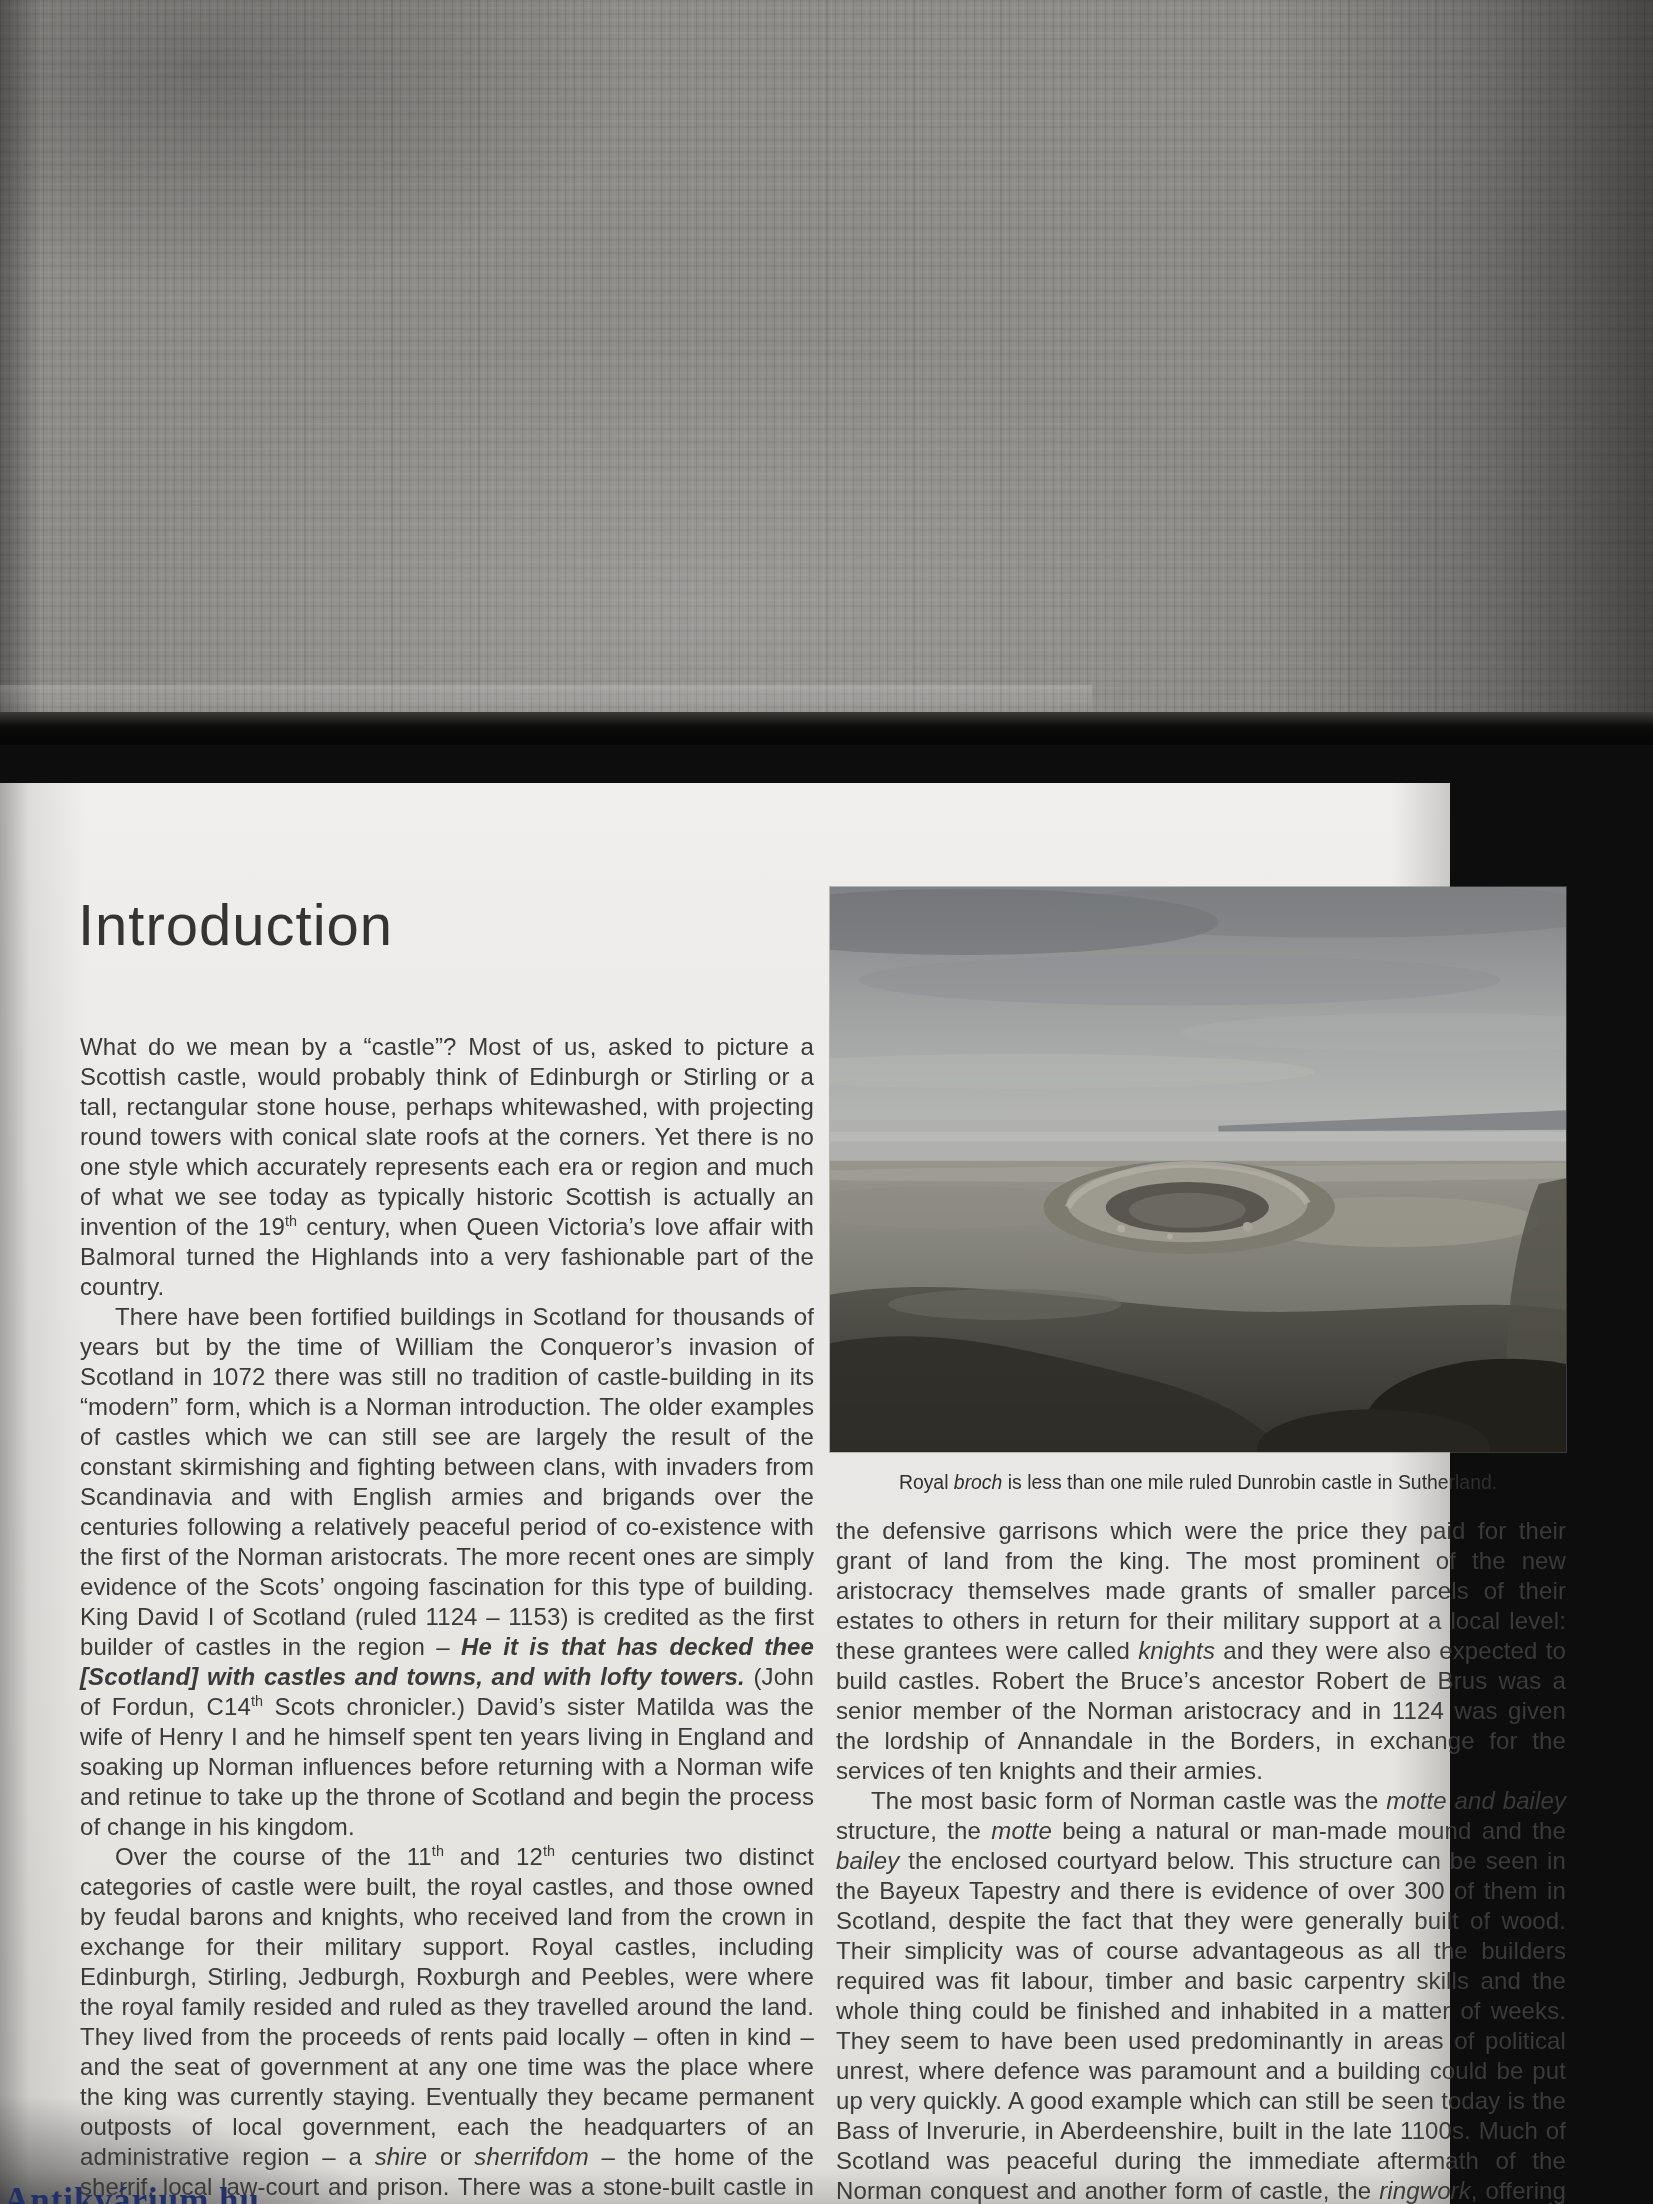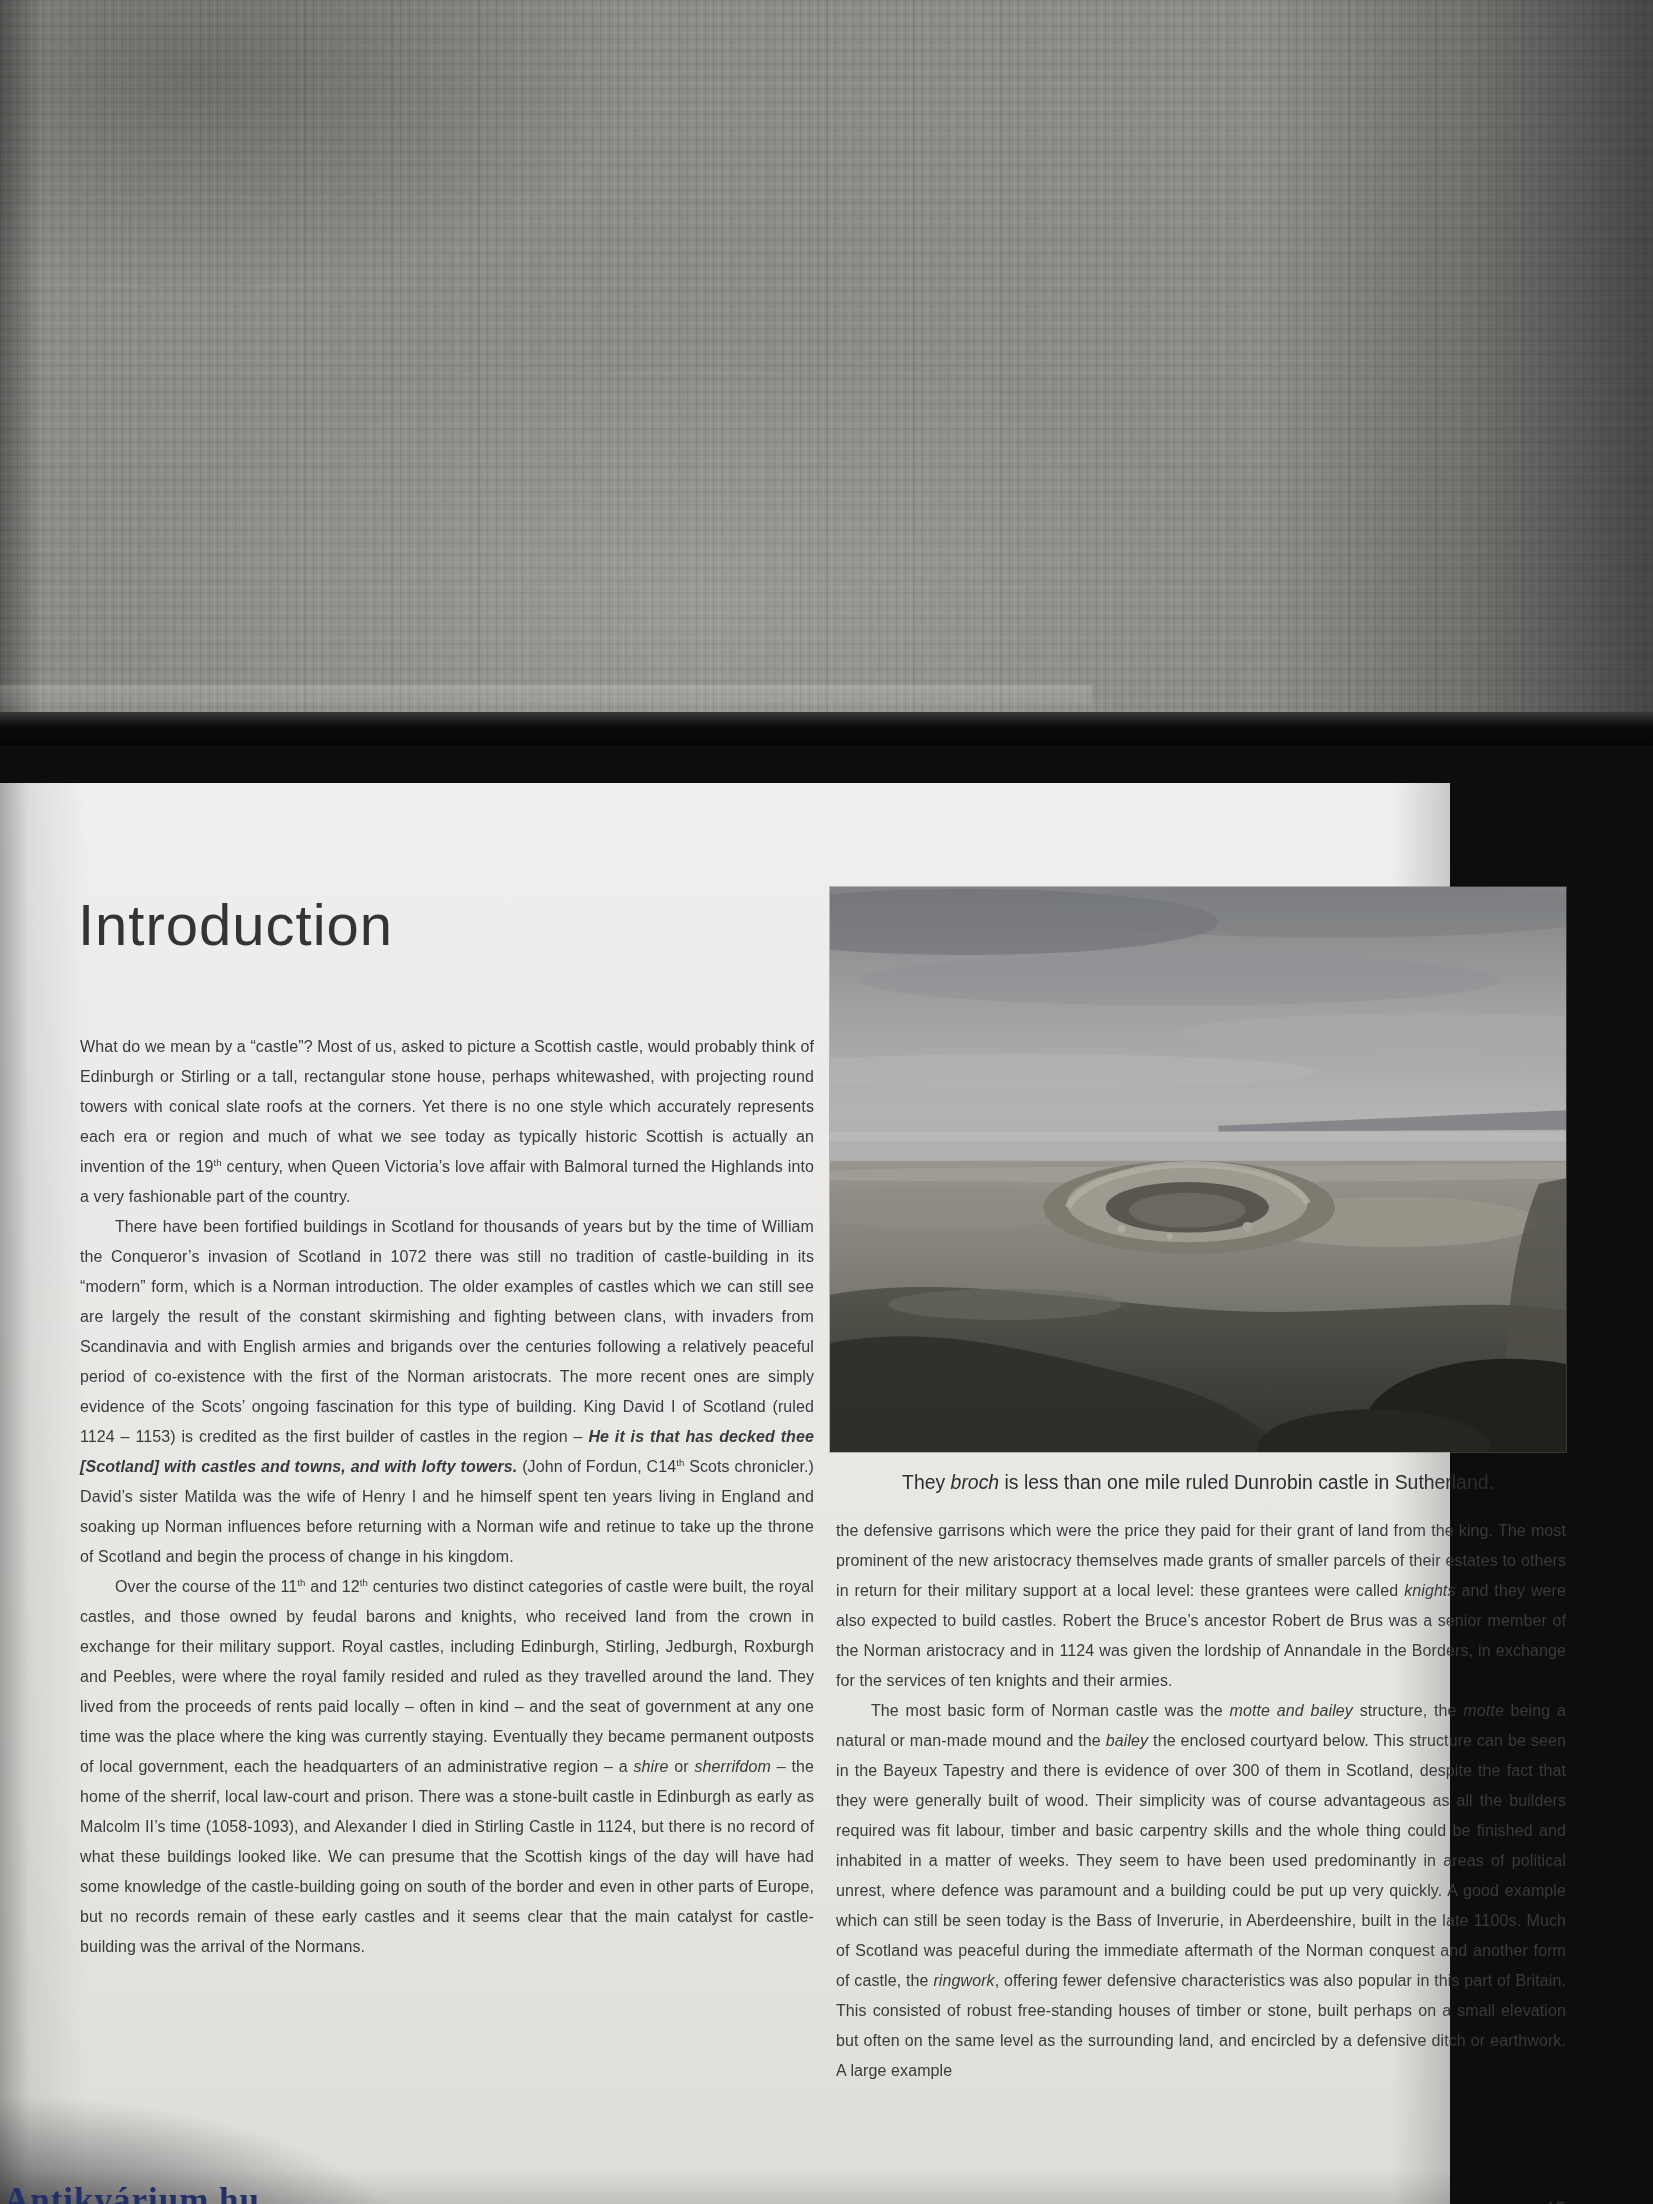--- a/index.html
+++ b/index.html
@@ -45,21 +45,21 @@
   .title {
     position:absolute; left:78px; top:113px;
     font-size:58px; font-weight:300; letter-spacing:1px;
     color:#343434; line-height:1;
   }
 
   .col-left  { position:absolute; left:80px;  top:249px; width:734px; }
   .col-right { position:absolute; left:836px; top:733px; width:730px; }
 
   .para {
-    font-size:16px; line-height:30px; text-align:justify;
+    font-size:24px; line-height:30px; text-align:justify;
     color:#3a3a3a; letter-spacing:0.1px;
   }
   .para.indent { text-indent:35px; }
   .it { font-style:italic;margin-top:32px; }
   .bd { font-weight:bold;font-style:italic; }
   sup { font-size:0.6em; vertical-align:super; line-height:0; }
 
   .photo {
     position:absolute; left:830px; top:104px; width:736px; height:565px;
     box-shadow:0 0 0 1px rgba(110,110,108,0.45);
@@ -153,21 +153,21 @@
         <path d="M0,420 C120,398 260,428 400,436 C540,444 660,420 758,436 L758,582 L0,582 Z" fill="url(#foreg)"></path>
         <path d="M0,470 C100,450 200,476 300,500 C380,518 430,540 470,582 L0,582 Z" fill="#2e2d28" opacity="0.85"></path>
         <path d="M758,300 L758,582 L700,582 C690,480 700,380 730,306 Z" fill="#504f47" opacity="0.8"></path>
         <ellipse cx="700" cy="556" rx="150" ry="70" fill="#21201b"></ellipse>
         <ellipse cx="560" cy="578" rx="120" ry="40" fill="#262520"></ellipse>
         <ellipse cx="180" cy="430" rx="120" ry="16" fill="#6b6a60" opacity="0.6"></ellipse>
       </g>
     </svg>
   </div>
 
-  <div class="caption"><span>They </span><span class="it">broch</span><span> is less than one mile ruled Dunrobin castle in Sutherland.</span></div>
+  <div class="caption"><span>Royal </span><span class="it">broch</span><span> is less than one mile ruled Dunrobin castle in Sutherland.</span></div>
 
   <div class="col-right">
     <p class="para"><span>the defensive garrisons which were the price they paid for their grant of land from the king. The most prominent of the new aristocracy themselves made grants of smaller parcels of their estates to others in return for their military support at a local level: these grantees were called </span><span class="it">knights</span><span> and they were also expected to build castles. Robert the Bruce’s ancestor Robert de Brus was a senior member of the Norman aristocracy and in 1124 was given the lordship of Annandale in the Borders, in exchange for the services of ten knights and their armies.</span></p>
     <p class="para indent"><span>The most basic form of Norman castle was the </span><span class="it">motte and bailey</span><span> structure, the </span><span class="it">motte</span><span> being a natural or man-made mound and the </span><span class="it">bailey</span><span> the enclosed courtyard below. This structure can be seen in the Bayeux Tapestry and there is evidence of over 300 of them in Scotland, despite the fact that they were generally built of wood. Their simplicity was of course advantageous as all the builders required was fit labour, timber and basic carpentry skills and the whole thing could be finished and inhabited in a matter of weeks. They seem to have been used predominantly in areas of political unrest, where defence was paramount and a building could be put up very quickly. A good example which can still be seen today is the Bass of Inverurie, in Aberdeenshire, built in the late 1100s. Much of Scotland was peaceful during the immediate aftermath of the Norman conquest and another form of castle, the </span><span class="it">ringwork</span><span>, offering fewer defensive characteristics was also popular in this part of Britain. This consisted of robust free-standing houses of timber or stone, built perhaps on a small elevation but often on the same level as the surrounding land, and encircled by a defensive ditch or earthwork. A large example</span></p>
   </div>
 
   <div class="page-number">15</div>
 </div>
 
 <div class="watermark">Antikvárium.hu</div>

